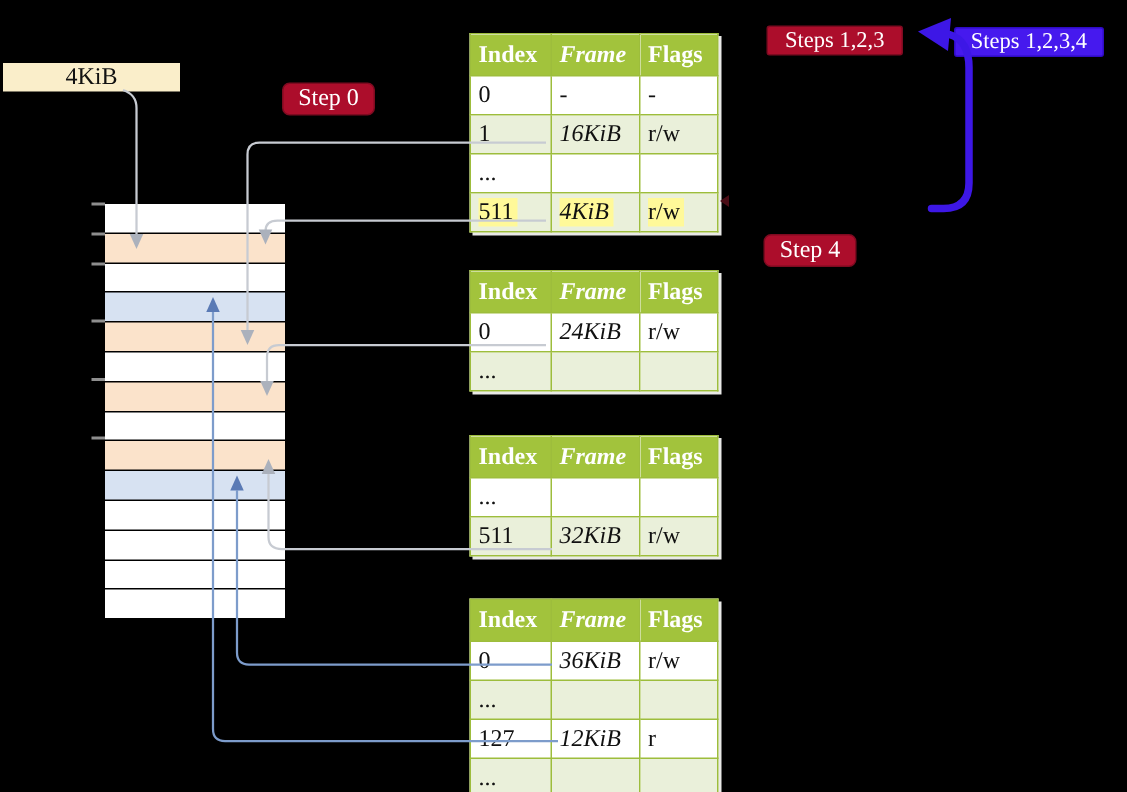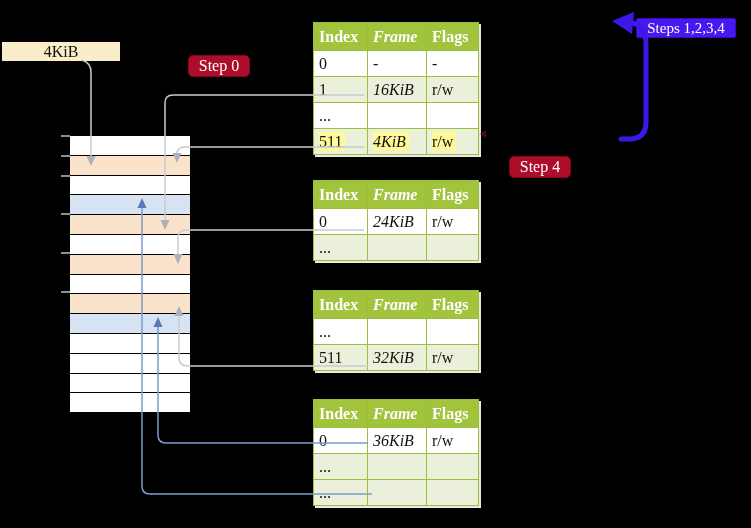--- a/index.html
+++ b/index.html
@@ -70,20 +70,21 @@
   #overlay .thickhead{fill:var(--arrow-blue-thick);stroke:none;}
 </style>
 </head>
 <body>
 
 <div id="stage">
 
   <div class="legend-box">4KiB</div>
 
   <div class="badge red" id="badge-step0">Step 0</div>
+  <div class="badge red" id="badge-steps123">Steps 1,2,3</div>
   <div class="badge blue" id="badge-steps1234">Steps 1,2,3,4</div>
   <div class="badge red" id="badge-step4">Step 4</div>
 
   <div id="memory">
       <div class="mem-row mem-white"></div>
       <div class="mem-row mem-peach"></div>
       <div class="mem-row mem-white"></div>
       <div class="mem-row mem-blue"></div>
       <div class="mem-row mem-peach"></div>
       <div class="mem-row mem-white"></div>
@@ -197,20 +198,25 @@
           <tr>
             <td class="c0">0</td>
             <td class="c1">36KiB</td>
             <td class="c2">r/w</td>
           </tr>
           <tr class="shaded">
             <td class="c0">...</td>
             <td class="c1"></td>
             <td class="c2"></td>
           </tr>
+          <tr>
+            <td class="c0">127</td>
+            <td class="c1">12KiB</td>
+            <td class="c2">r</td>
+          </tr>
           <tr class="shaded">
             <td class="c0">...</td>
             <td class="c1"></td>
             <td class="c2"></td>
           </tr>
         </tbody>
       </table>
     </div>
 
   <svg id="overlay" viewBox="0 0 751 528">

